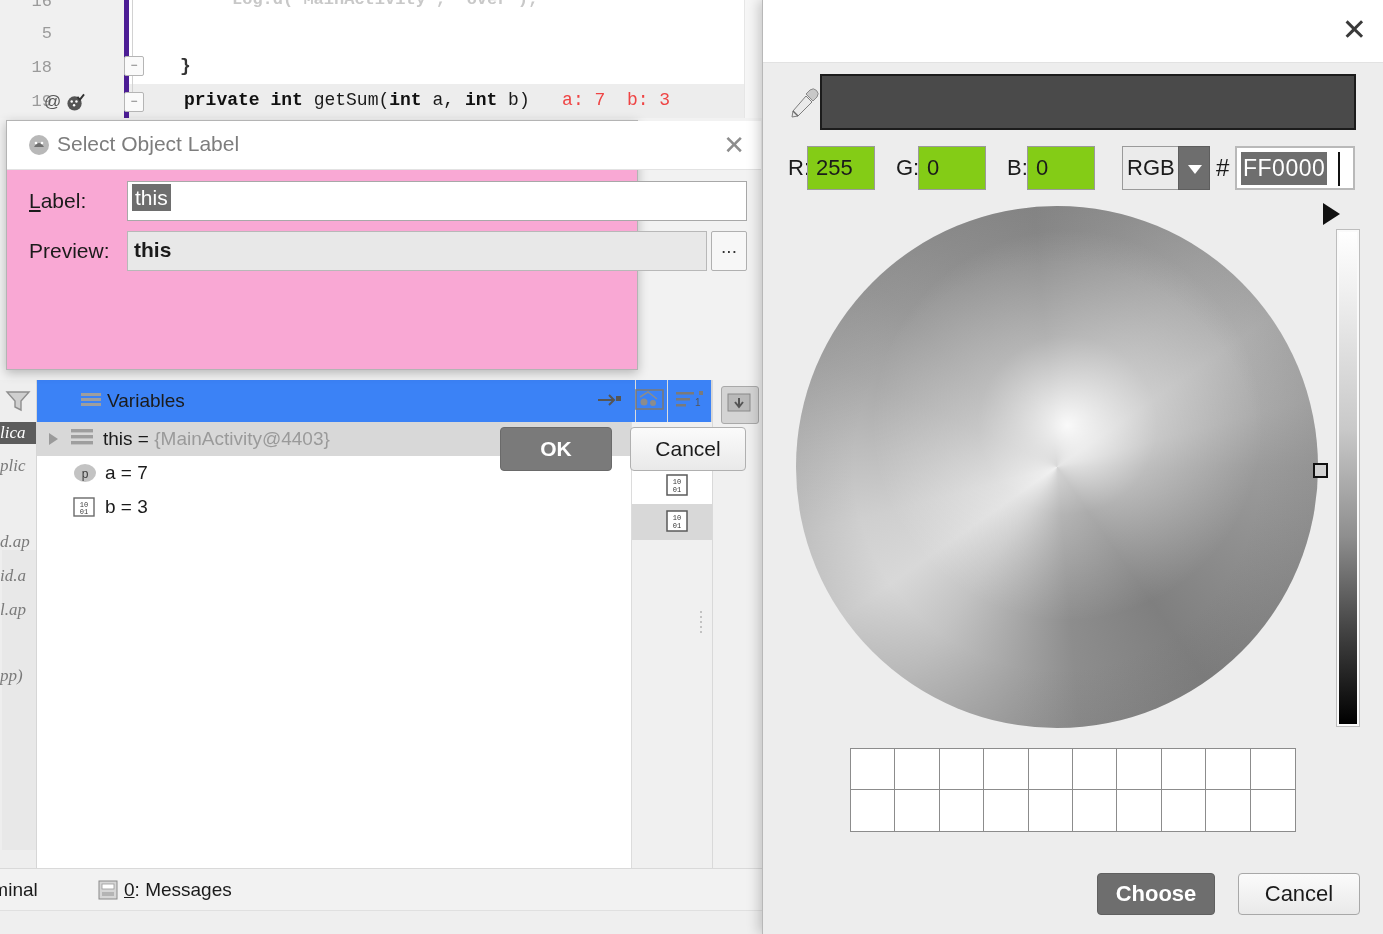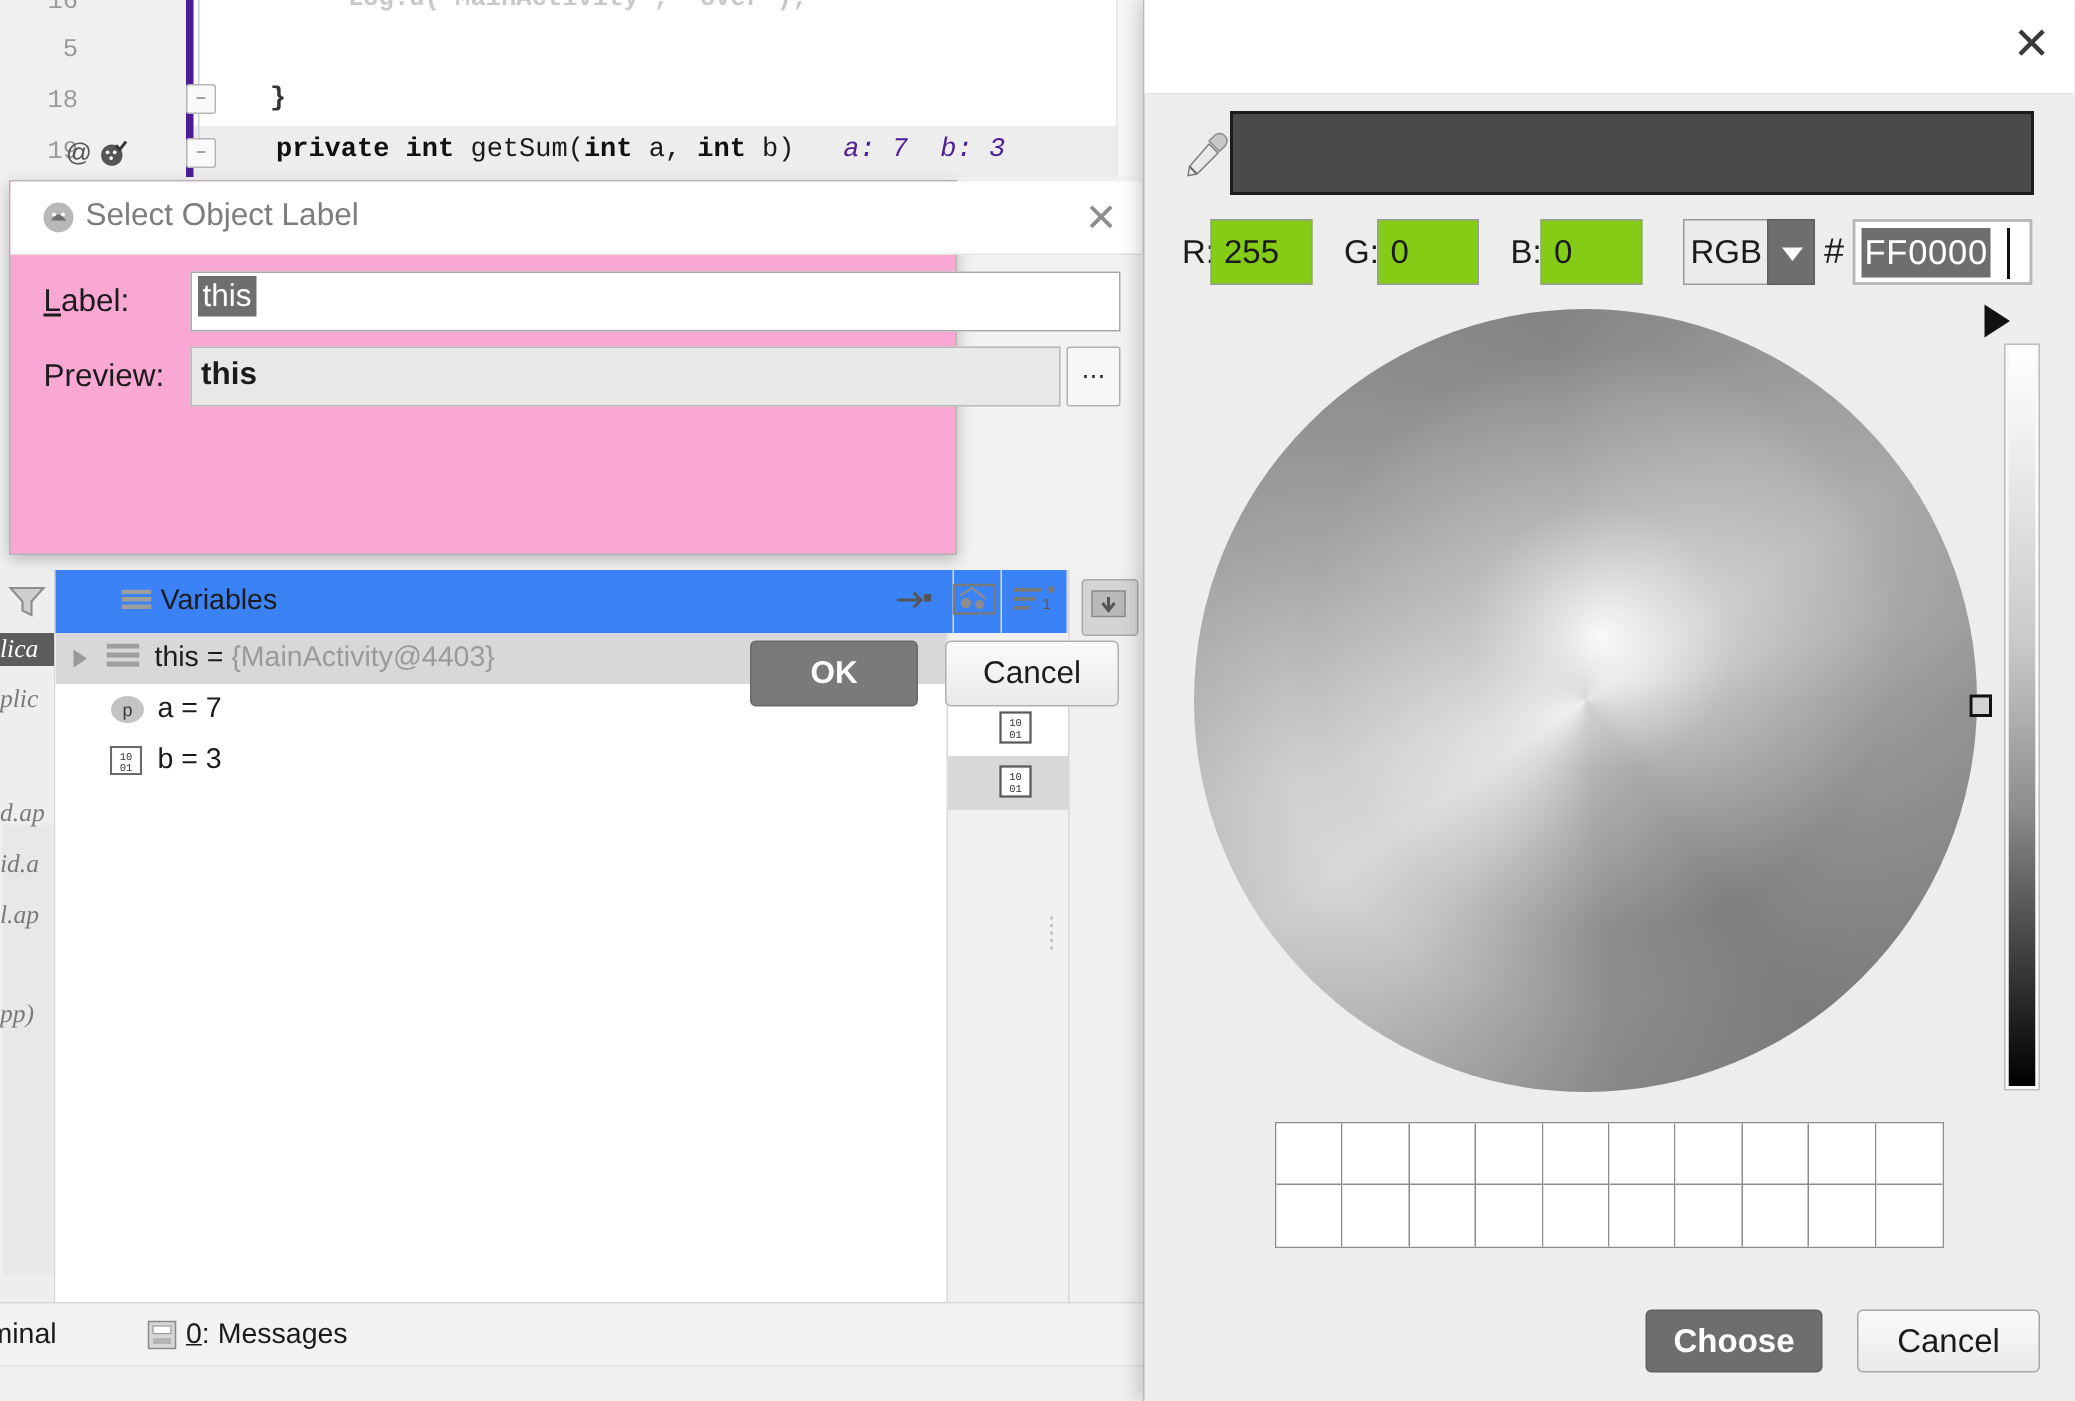--- a/index.html
+++ b/index.html
@@ -22,21 +22,21 @@
         font-size:12px;line-height:16px;text-align:center;color:#777;}
   .foldline{position:absolute;left:132px;top:0;width:1px;height:96px;background:#d2d2d2;}
   .gicons{position:absolute;left:44px;top:92px;font-size:17px;color:#555;}
   .gutterico{display:inline-block;width:19px;height:19px;vertical-align:middle;}
   .codeline{position:absolute;font-family:"Liberation Mono", monospace;white-space:pre;}
   .cl16{left:232px;top:-10px;font-size:17px;color:#c8c8c8;font-weight:bold;}
   .cl18{left:180px;top:56px;font-size:18px;color:#333;font-weight:bold;}
   .cl19{left:184px;top:90px;font-size:18px;color:#1a1a1a;font-weight:bold;}
   .cl19 .kw{font-weight:bold;color:#111;}
   .cl19 .mth{font-weight:normal;color:#1a1a1a;}
-  .cl19 .hint{color:#4c1d95;font-style:italic;font-weight:normal;}
+  .cl19 .hint{color:#ef4444;font-weight:normal;}
   .curline{position:absolute;left:124px;top:84px;width:638px;height:34px;background:#ededed;}
   .editor-rt{position:absolute;left:744px;top:0;width:18px;height:118px;background:#f6f6f6;border-left:1px solid #e6e6e6;}
 
   
   .tw{position:absolute;left:0;top:118px;width:762px;height:750px;background:#f2f2f2;}
   .leftstrip{position:absolute;left:0;top:262px;width:36px;height:606px;background:#eeeeee;border-right:1px solid #d6d6d6;}
   .filter-ico{position:absolute;left:4px;top:8px;width:28px;height:26px;}
   .ghost{position:absolute;left:0;font-style:italic;color:#7a7a7a;font-size:17px;white-space:nowrap;font-family:"Liberation Serif", serif;}
   .g1{top:42px;background:#5c5c5c;color:#fff;padding:1px 0;width:38px;}
   .g2{top:76px;}

